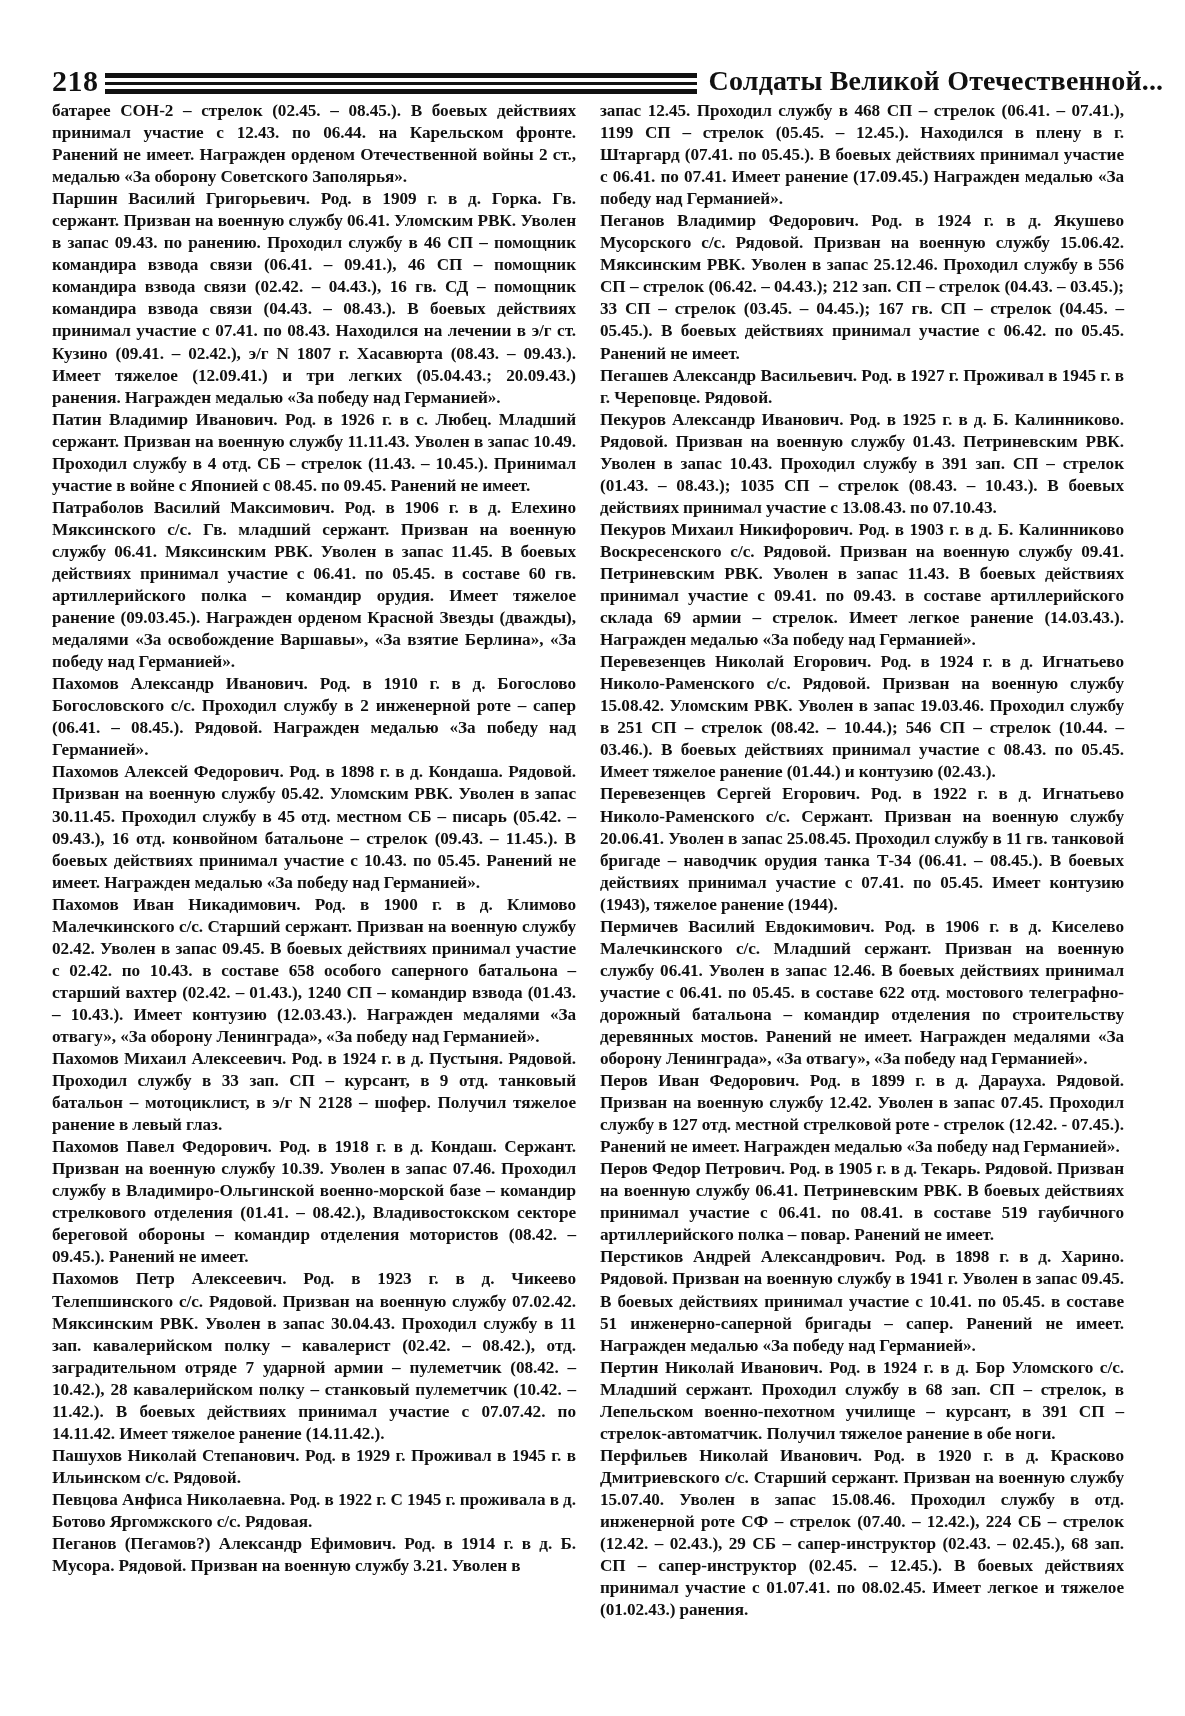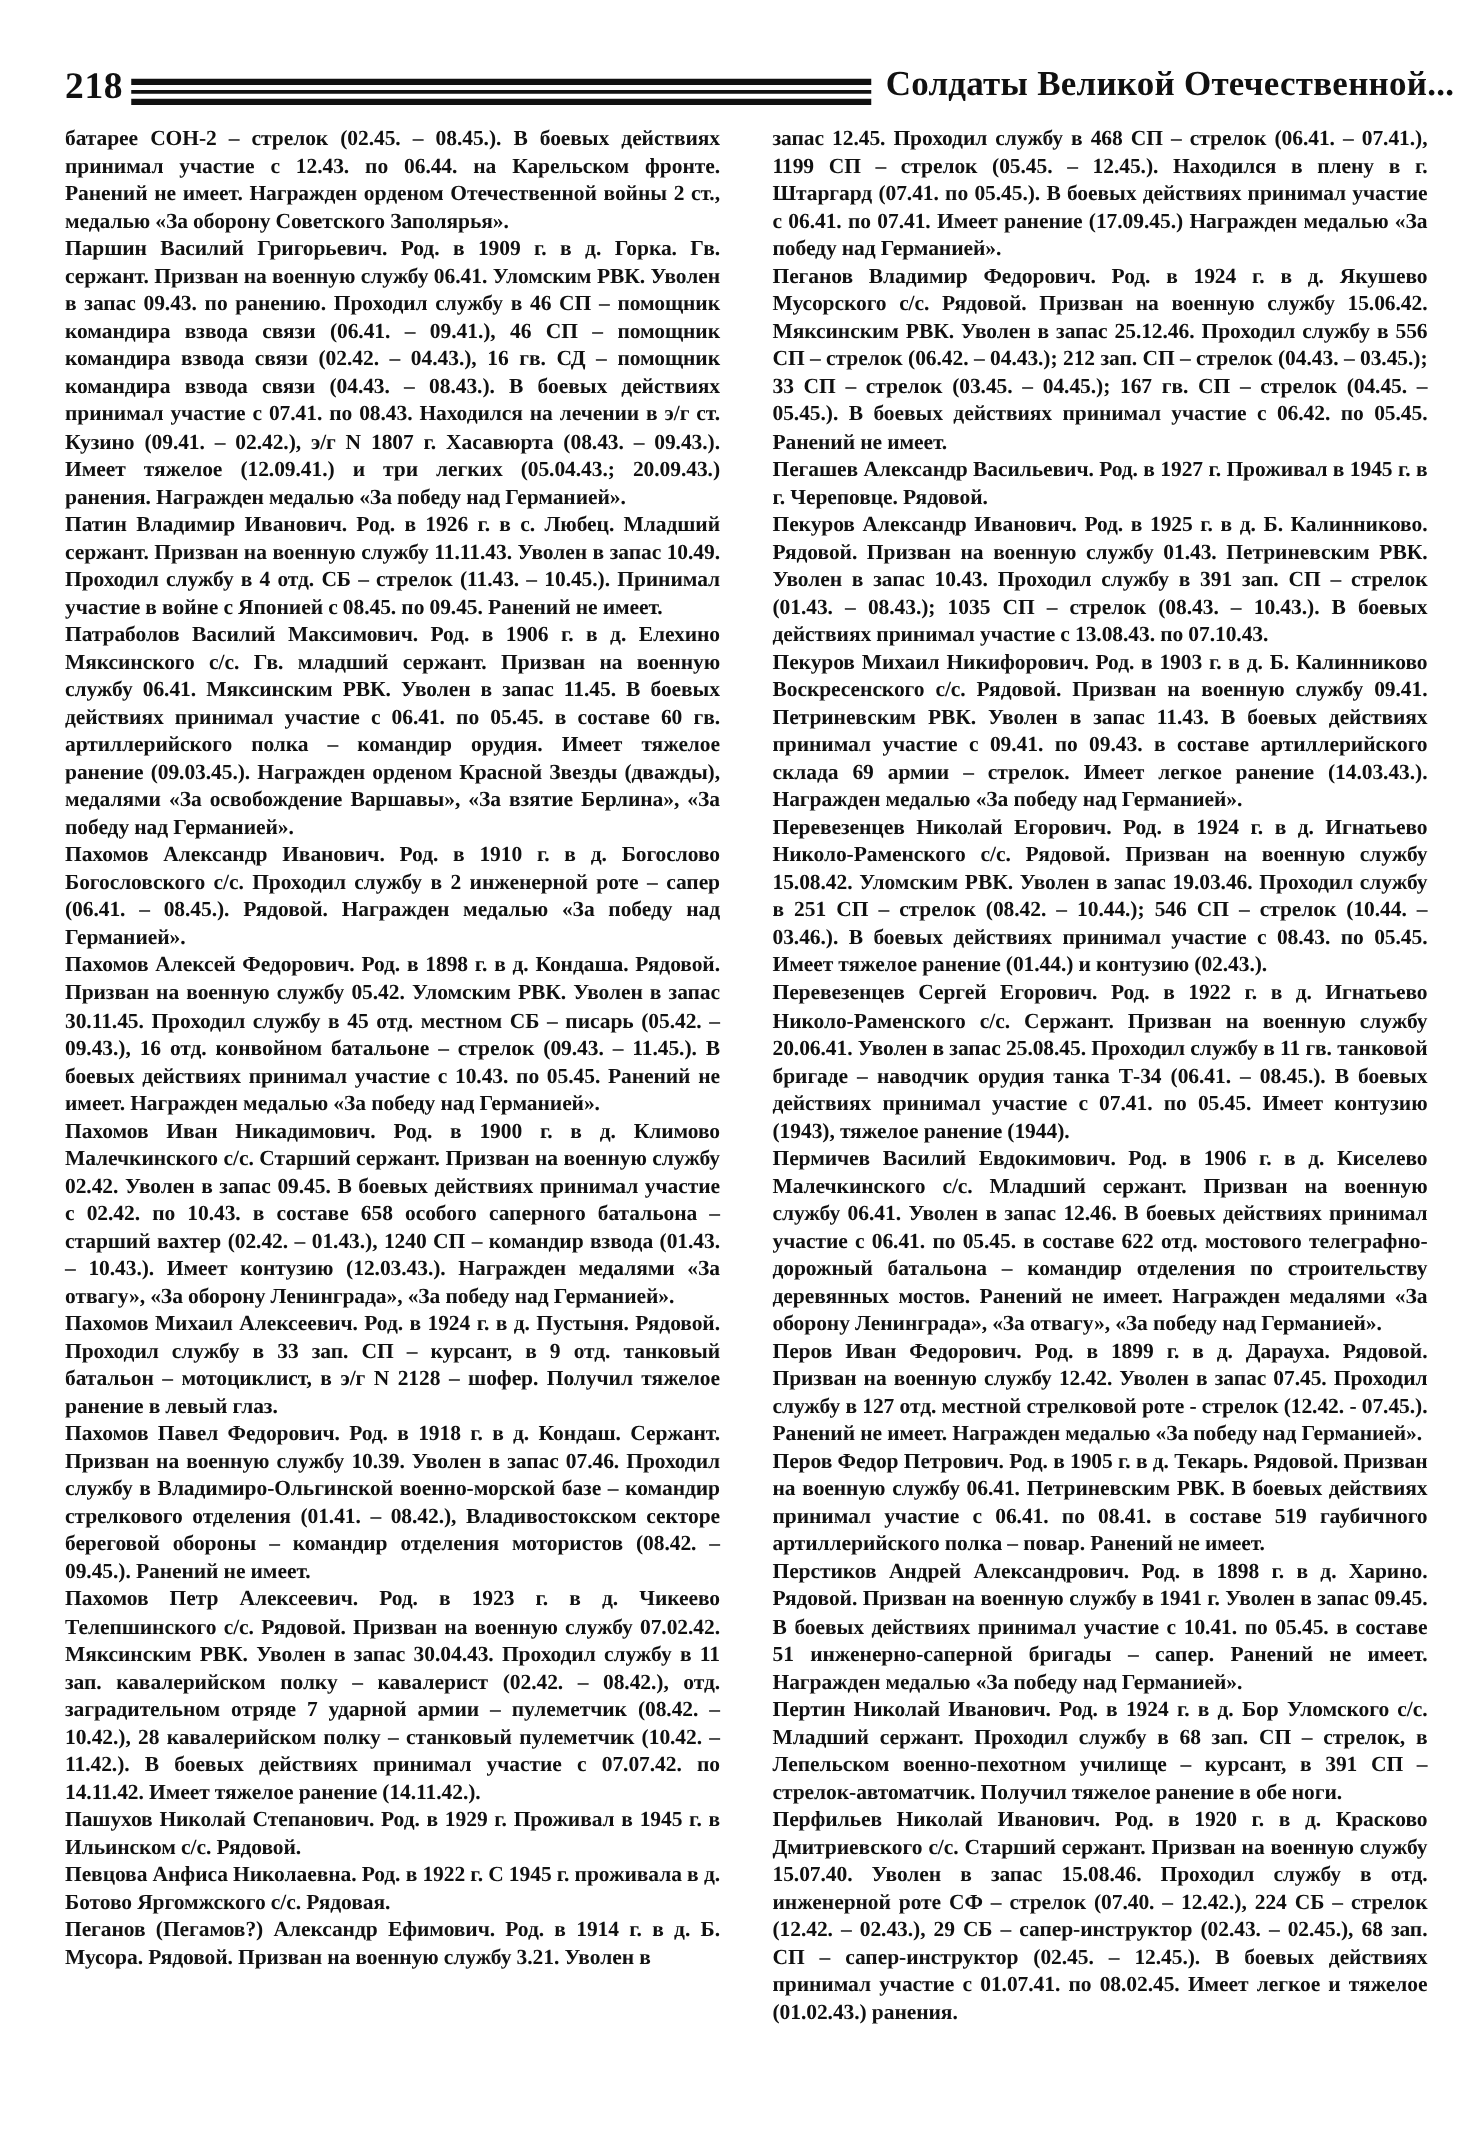--- a/index.html
+++ b/index.html
@@ -18,24 +18,24 @@
     font-family: "Liberation Serif", "DejaVu Serif", serif;
     color: #111111;
     overflow: hidden;
   }
 
   
   .header {
     position: absolute;
     left: 52px;
     right: 45px;
-    top: 42px;
+    top: 60px;
     height: 42px;
     display: flex;
-    align-items: flex-end;
+    align-items: center;
   }
   .page-number {
     font-family: "Liberation Serif", "DejaVu Serif", serif;
     font-size: 30px;
     font-weight: bold;
     letter-spacing: 0.5px;
     color: #111;
     line-height: 1;
     padding-right: 6px;
     white-space: nowrap;
@@ -64,21 +64,21 @@
   }
 
   
   .columns {
     position: absolute;
     top: 100px;
     left: 52px;
     width: 1090px;
     height: 1570px;
     display: flex;
-    gap: 42px;
+    gap: 24px;
   }
   .col {
     width: 524px;
     box-sizing: border-box;
   }
   .entry {
     font-size: 17.2px;
     line-height: 22.05px;
     text-align: justify;
     text-justify: inter-word;

